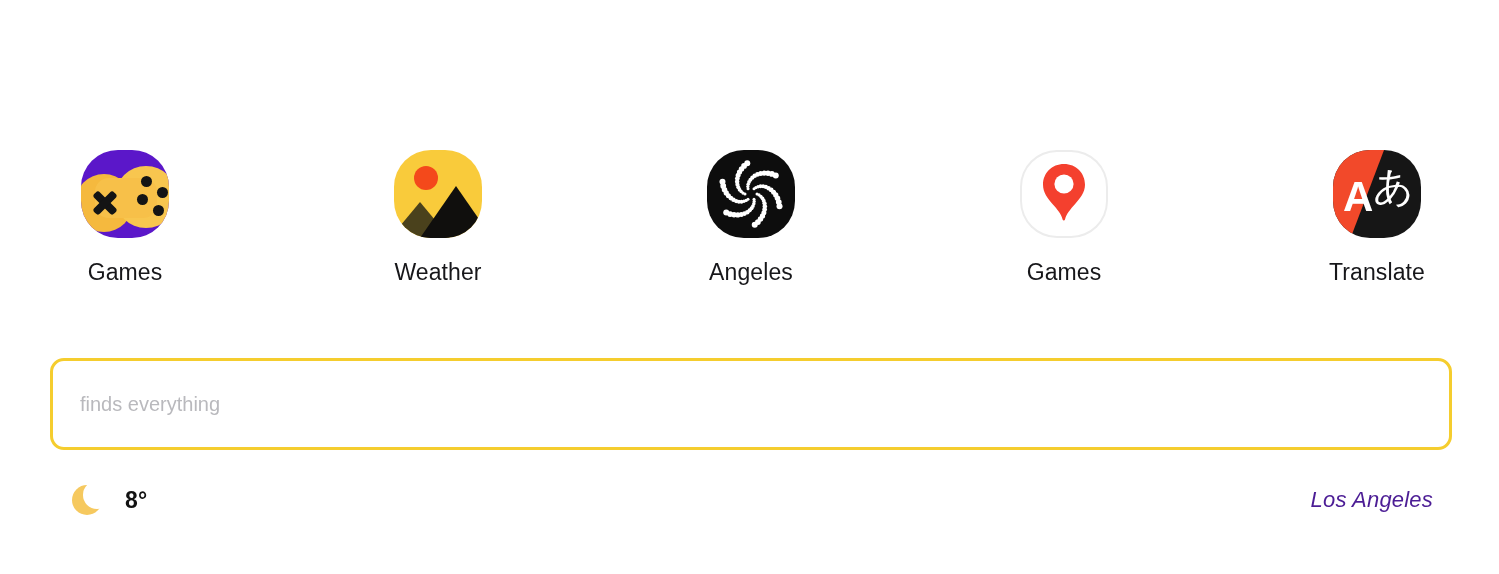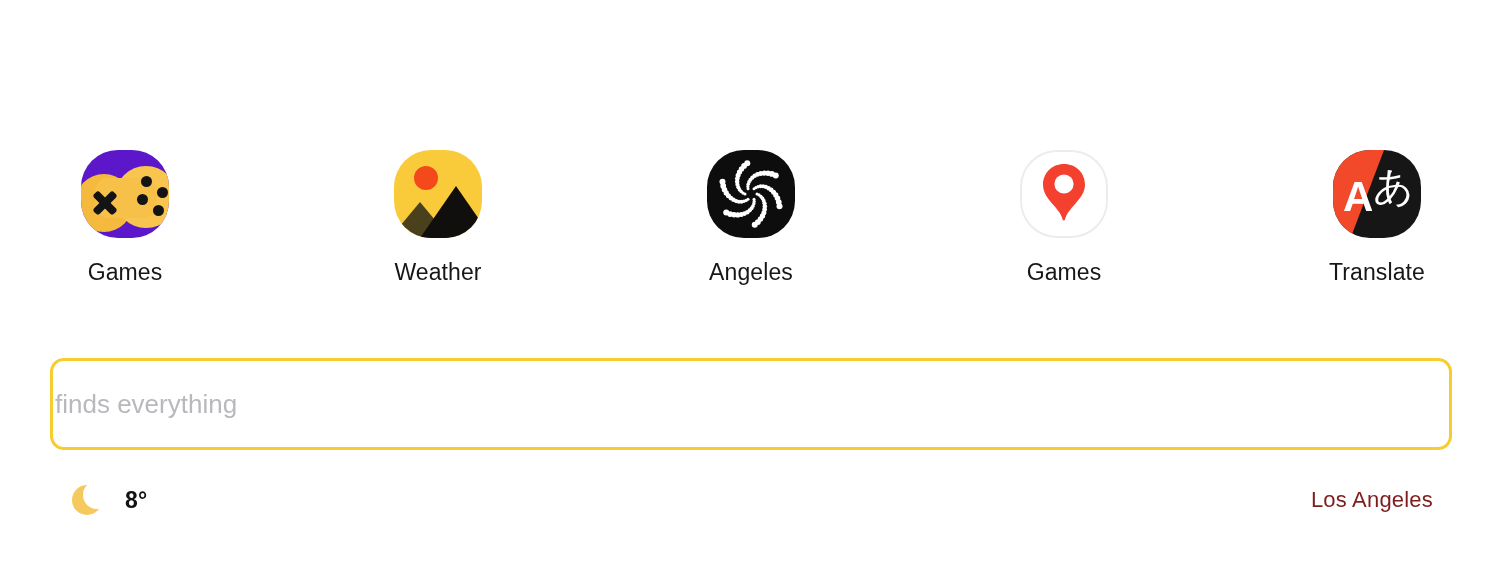--- a/index.html
+++ b/index.html
@@ -173,23 +173,24 @@
     border: 3px solid #f5cd2e;
     border-radius: 14px;
     background: #ffffff;
     display: flex;
     align-items: center;
   }
   .search-input {
     border: 0;
     outline: 0;
     background: transparent;
+    margin-left: 25px;
     width: 1320px;
     font-family: "Liberation Sans", "DejaVu Sans", sans-serif;
-    font-size: 26px;
+    font-size: 20px;
     color: #4c1d95;
     caret-color: #000000;
   }
   .search-input::placeholder {
     color: #b9b9bd;
     opacity: 1;
   }
 
   
   .status {
@@ -228,23 +229,24 @@
   }
   .temp {
     margin-left: 23px;
     font-size: 23px;
     font-weight: 700;
     color: #121212;
     letter-spacing: .2px;
   }
   .city {
     font-size: 22px;
-    color: #7f1d1d;
+    color: #4c1d95;
     letter-spacing: .2px;
     margin-right: 19px;
+    font-style: italic;
   }
 </style>
 </head>
 <body>
 
 <div class="page">
 
   <div class="shortcuts">
 
     <div class="shortcut">

